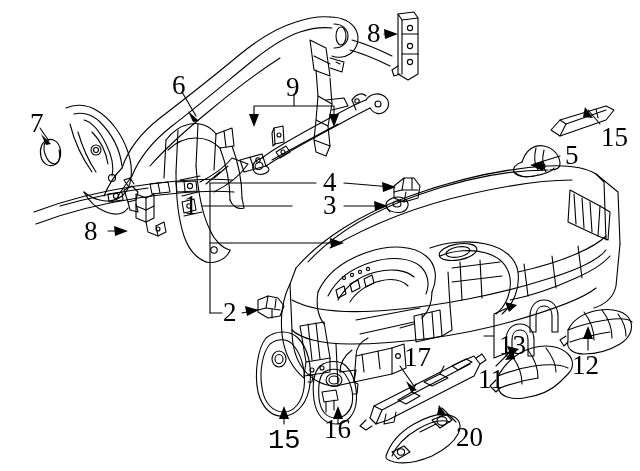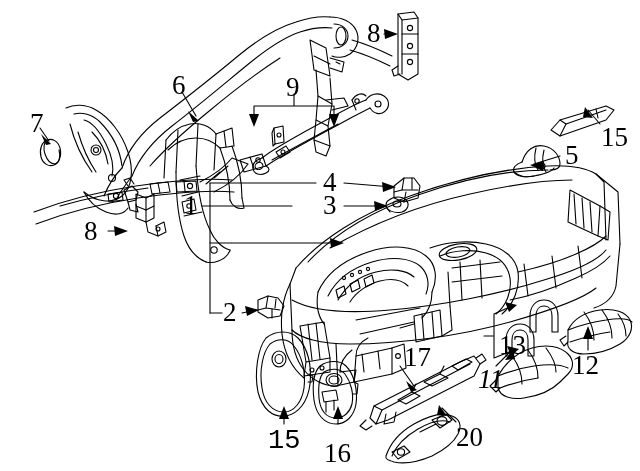--- a/index.html
+++ b/index.html
@@ -499,29 +499,29 @@
   <div class="callout-num lbl-6" style="left:172px;top:72px;">6</div>
 
   <div class="callout-num lbl-7" style="left:30px;top:110px;">7</div>
 
   <div class="callout-num lbl-8" style="left:367px;top:20px;">8</div>
 
   <div class="callout-num lbl-9" style="left:286px;top:74px;">9</div>
 
   <div class="callout-num lbl-10" style="left:84px;top:218px;">8</div>
 
-  <div class="callout-num lbl-11" style="left:478px;top:366px;font-style:italic;">11</div>
+  <div class="callout-num lbl-11" style="left:478px;top:366px;">11</div>
 
   <div class="callout-num lbl-12" style="left:572px;top:352px;">12</div>
 
   <div class="callout-num lbl-13" style="left:455px;top:332px;margin-left:44px;">13</div>
 
   <div class="callout-num lbl-14" style="left:601px;top:124px;">15</div>
 
   <div class="callout-num lbl-15" style="left:268px;top:428px;font-family:Liberation Mono, monospace;">15</div>
 
-  <div class="callout-num lbl-16" style="left:324px;top:440px;text-align:center;">16</div>
+  <div class="callout-num lbl-16" style="left:324px;top:416px;text-align:center;">16</div>
 
   <div class="callout-num lbl-17" style="left:388px;top:344px;margin-left:16px;">17</div>
 
   <div class="callout-num lbl-18" style="left:456px;top:424px;">20</div>
 
 </div>
 
 </body></html>

